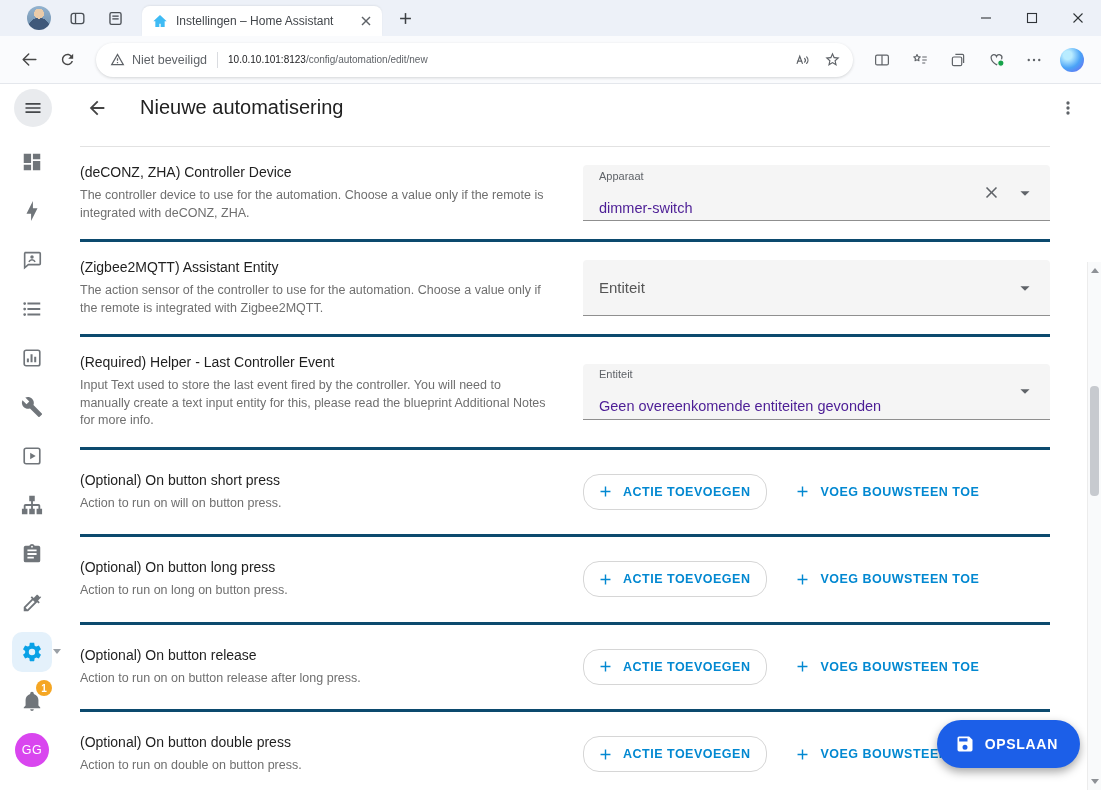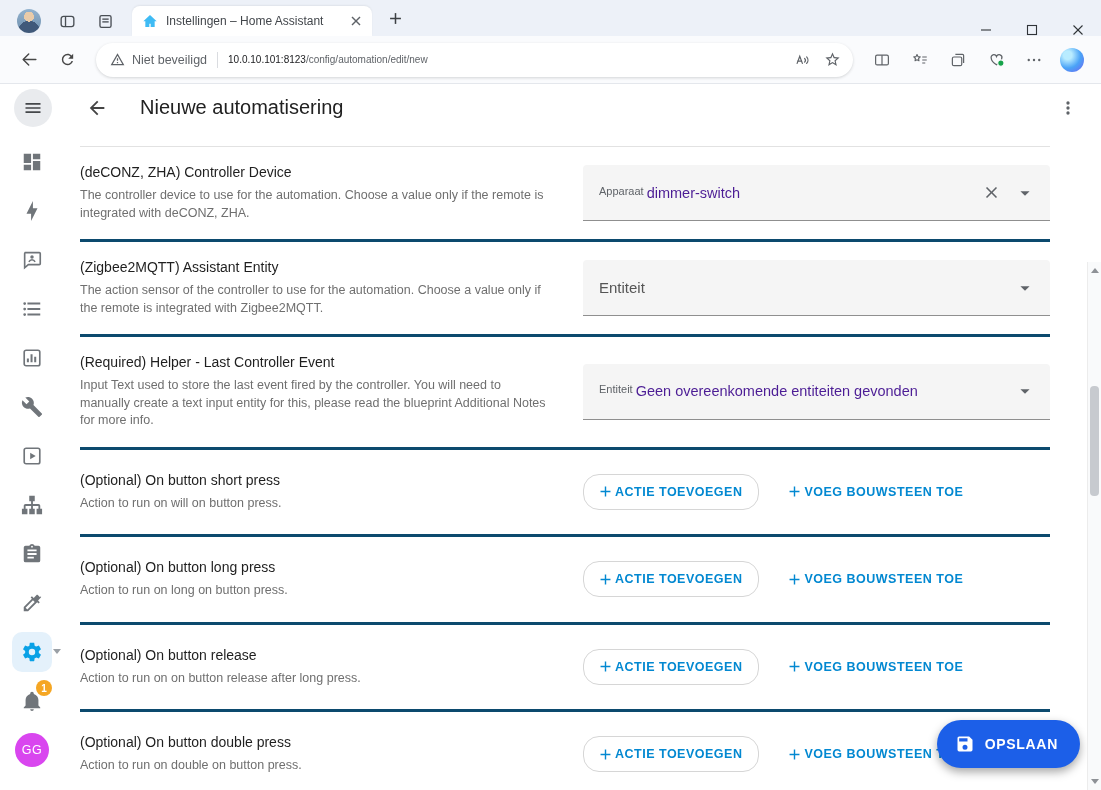--- a/index.html
+++ b/index.html
@@ -3,21 +3,21 @@
 <meta charset="utf-8">
 <style>
   :root{ --accent:#0288d1; --fab:#1c5fe8; --badge:#f5a623; --brand:#3fbbf4; --sidebar_active:#09a1e6; }
   *{box-sizing:border-box;margin:0;padding:0}
   html,body{width:1101px;height:790px}
   body{font-family:"Liberation Sans","DejaVu Sans",sans-serif;background:#fff;overflow:hidden;position:relative;color:#212121}
   svg{display:block}
   button{background:none;border:none;font-family:inherit;cursor:pointer;color:inherit}
 
   
-  .titlebar{height:36px;background:#edf1f8;display:flex;align-items:flex-end;padding-left:14px}
+  .titlebar{height:36px;background:#edf1f8;display:flex;align-items:center;padding-left:24px}
   .tb-left{display:flex;align-items:center;gap:8px}
   .tb-iconbtn{width:30px;height:30px;border-radius:6px;display:flex;align-items:center;justify-content:center}
   .profile-pic{width:24px;height:24px;border-radius:50%;
     background:radial-gradient(circle at 50% 32%, #e9cba9 0 24%, rgba(0,0,0,0) 25%),
                radial-gradient(circle at 50% 95%, #40597a 0 42%, rgba(0,0,0,0) 43%),
                linear-gradient(#93b3cf,#6d8dab)}
   .tab{width:240px;margin-left:12px;align-self:flex-end;height:30px;background:#fff;border-radius:8px 8px 0 0;
        display:flex;align-items:center;gap:8px;padding:0 6px 0 10px;box-shadow:0 -1px 2px rgba(0,0,0,.06)}
   .tab-title{flex:1;font-size:12px;color:#42464b;white-space:nowrap;overflow:hidden}
   .tab-close{width:20px;height:20px;border-radius:4px;display:flex;align-items:center;justify-content:center}
@@ -61,28 +61,28 @@
   .form{border-top:1px solid #e2e2e2}
   .row{display:flex;align-items:center;justify-content:space-between;border-bottom:3px solid #0c4a6e;padding:17px 0}
   .row.actions-row{padding:22px 0}
   .row-text{max-width:474px;flex:1}
   .row-title{font-size:14px;color:#1f1f1f}
   .row-desc{font-size:12.5px;color:#6f6f6f;line-height:1.4;margin-top:7px}
   .row-control{width:467px;flex:none}
 
   .select{height:56px;background:#f5f5f5;border-radius:4px 4px 0 0;border-bottom:1px solid #8f8f8f;
           display:flex;align-items:center;padding:0 8px 0 16px}
-  .sel-texts{flex:1;display:flex;gap:3px;min-width:0}
+  .sel-texts{flex:1;display:flex;flex-direction:column;gap:18px;min-width:0}
   .float-label{font-size:11px;color:#5f6368}
   .sel-value{font-size:14.5px;color:#4c1d95;white-space:nowrap;overflow:hidden}
   .sel-placeholder{font-size:15px;color:#555}
   .sel-iconbtn{width:34px;height:34px;display:flex;align-items:center;justify-content:center;flex:none}
 
   .btns{display:flex;align-items:center;gap:14px}
-  .btn{height:36px;display:inline-flex;align-items:center;gap:1px;padding:0 16px 0 13px;border-radius:16px;
+  .btn{height:36px;display:inline-flex;align-items:center;gap:9px;padding:0 16px 0 13px;border-radius:16px;
        color:var(--accent);font-size:12.5px;font-weight:bold;letter-spacing:.5px;white-space:nowrap}
   .btn.outlined{border:1px solid #d6d6d6;background:#fff}
 
   .fab{position:absolute;right:21px;bottom:22px;height:48px;border-radius:24px;background:var(--fab);color:#fff;
        display:flex;align-items:center;gap:10px;padding:0 22px 0 18px;font-size:14px;font-weight:bold;letter-spacing:.7px;
        box-shadow:0 4px 10px rgba(0,0,0,.35)}
 
   .scrollbar{position:absolute;top:131px;right:0;bottom:0;width:14px;background:#f9fafb;border-left:1px solid #ececec}
   .sb-up{position:absolute;top:6px;left:3px;width:0;height:0;border-left:4px solid transparent;border-right:4px solid transparent;border-bottom:5px solid #8e9196}
   .sb-down{position:absolute;bottom:6px;left:3px;width:0;height:0;border-left:4px solid transparent;border-right:4px solid transparent;border-top:5px solid #8e9196}

